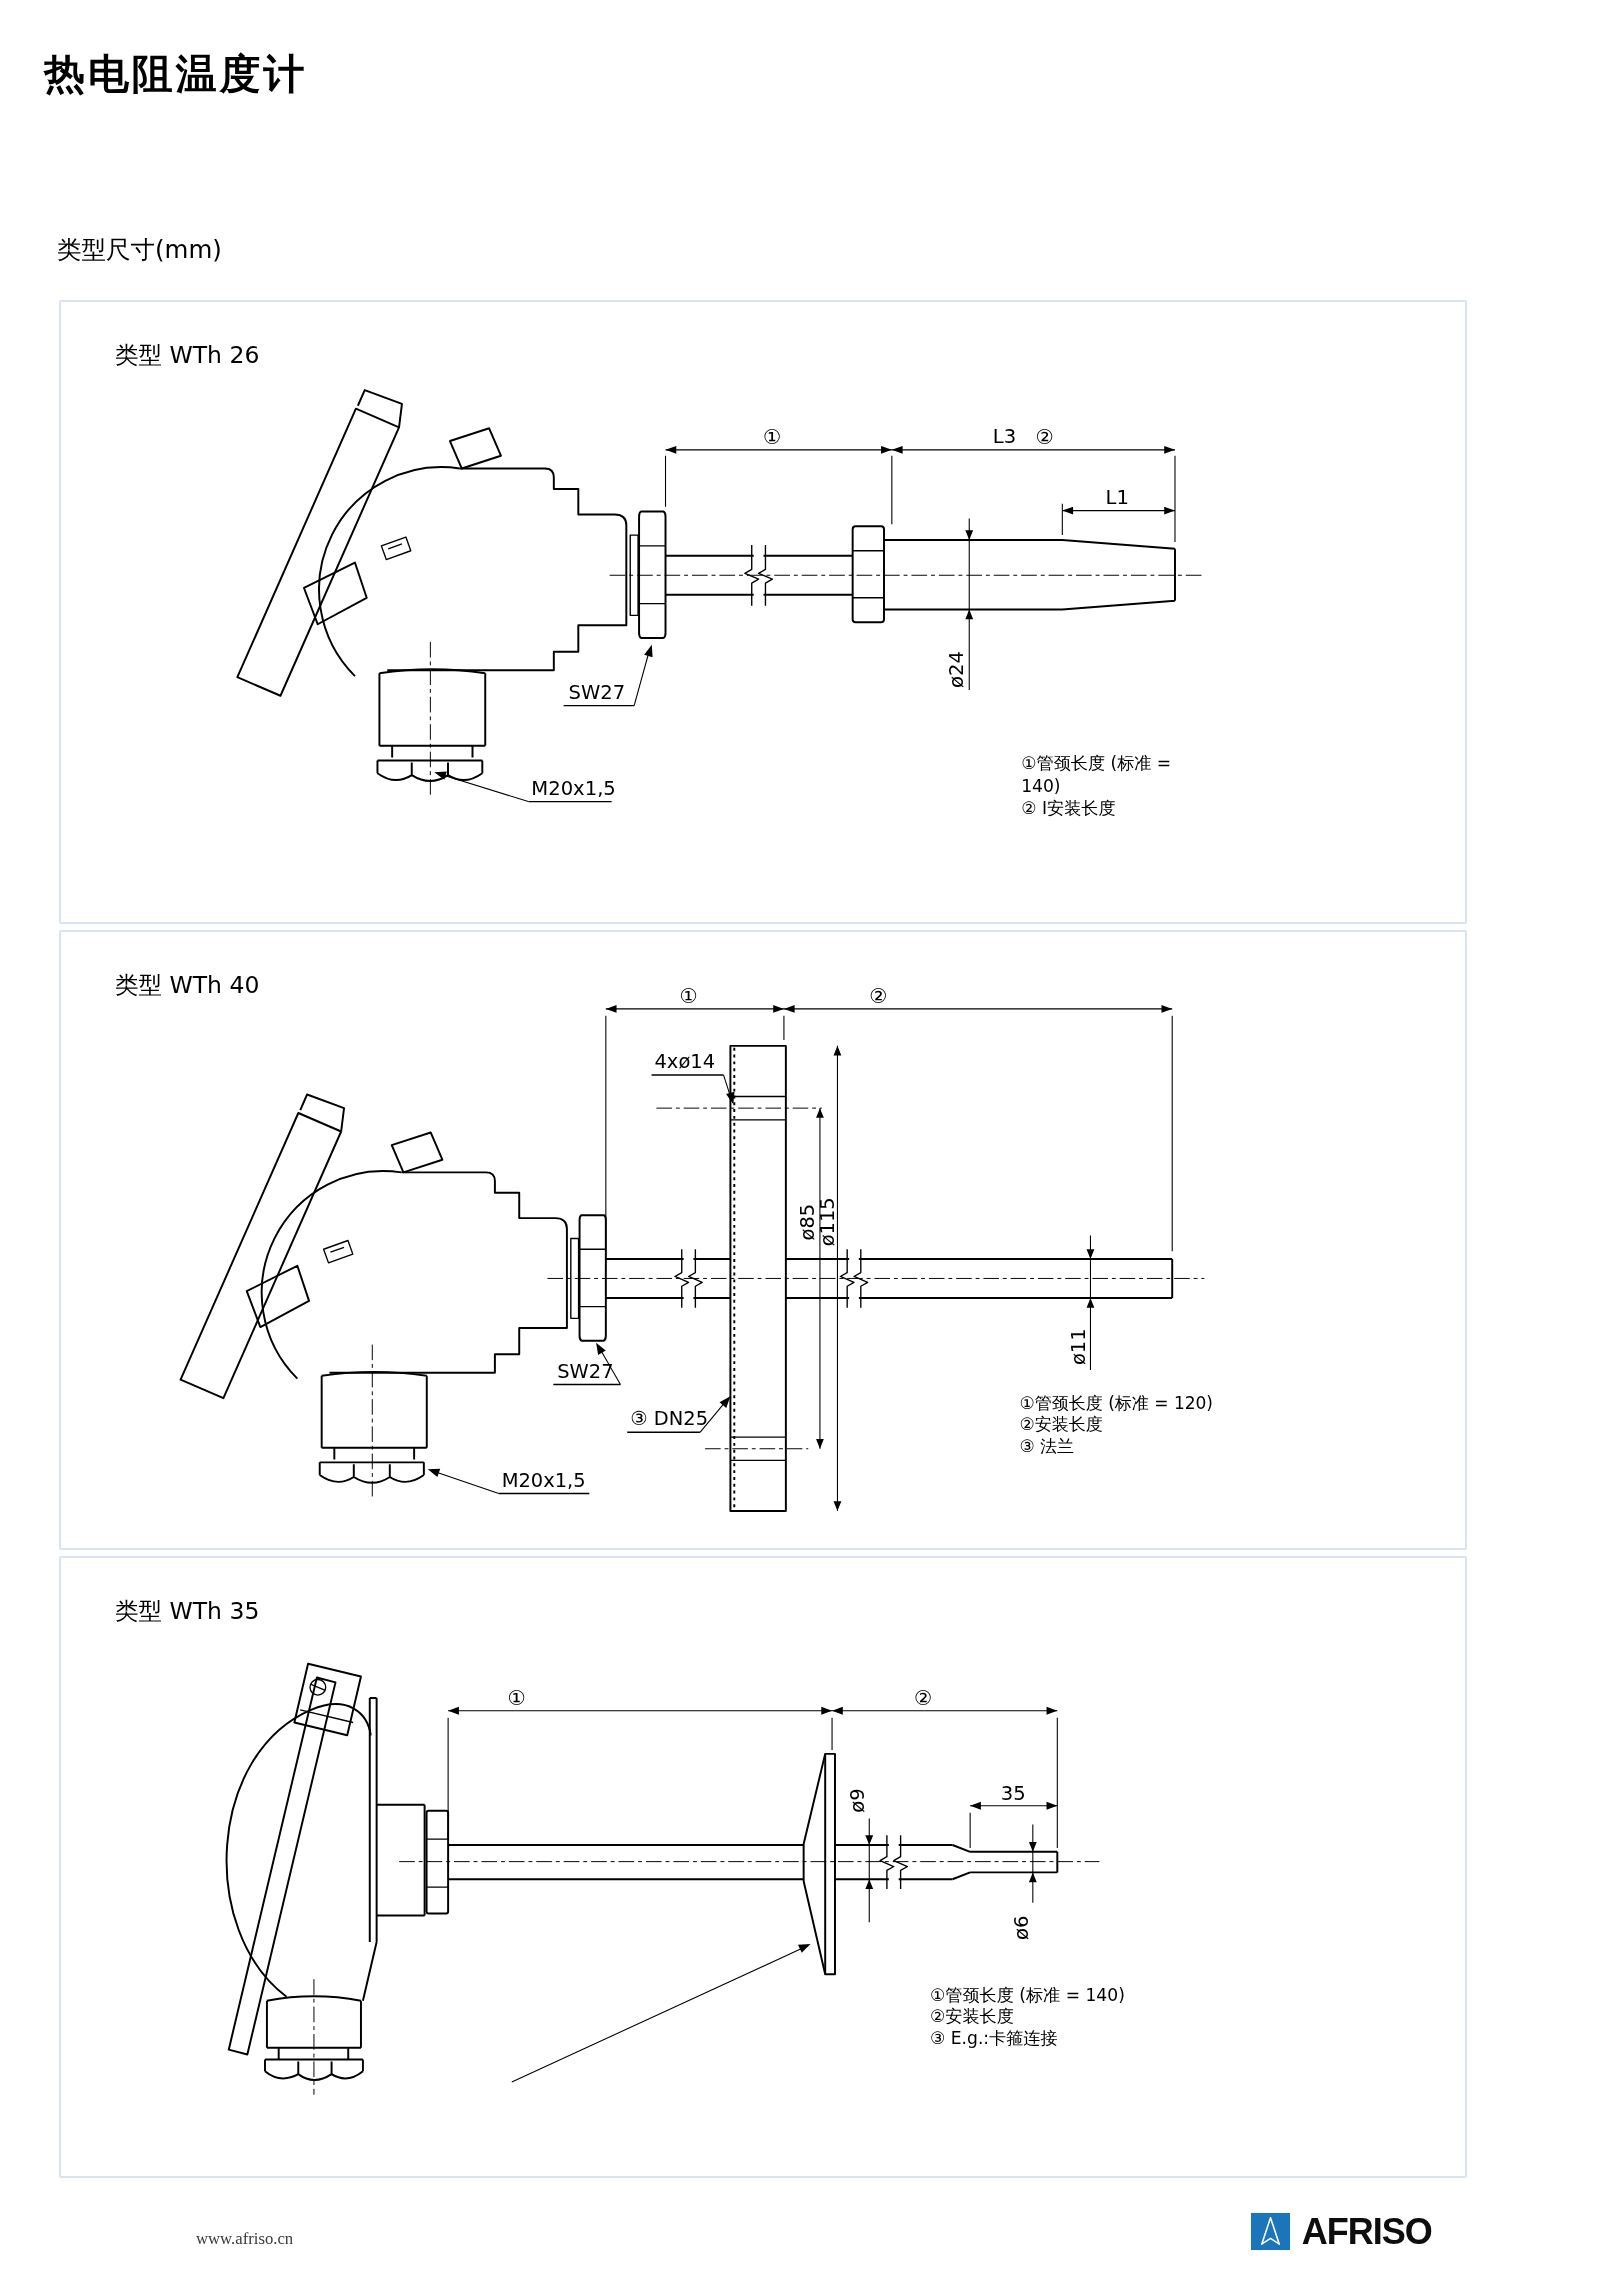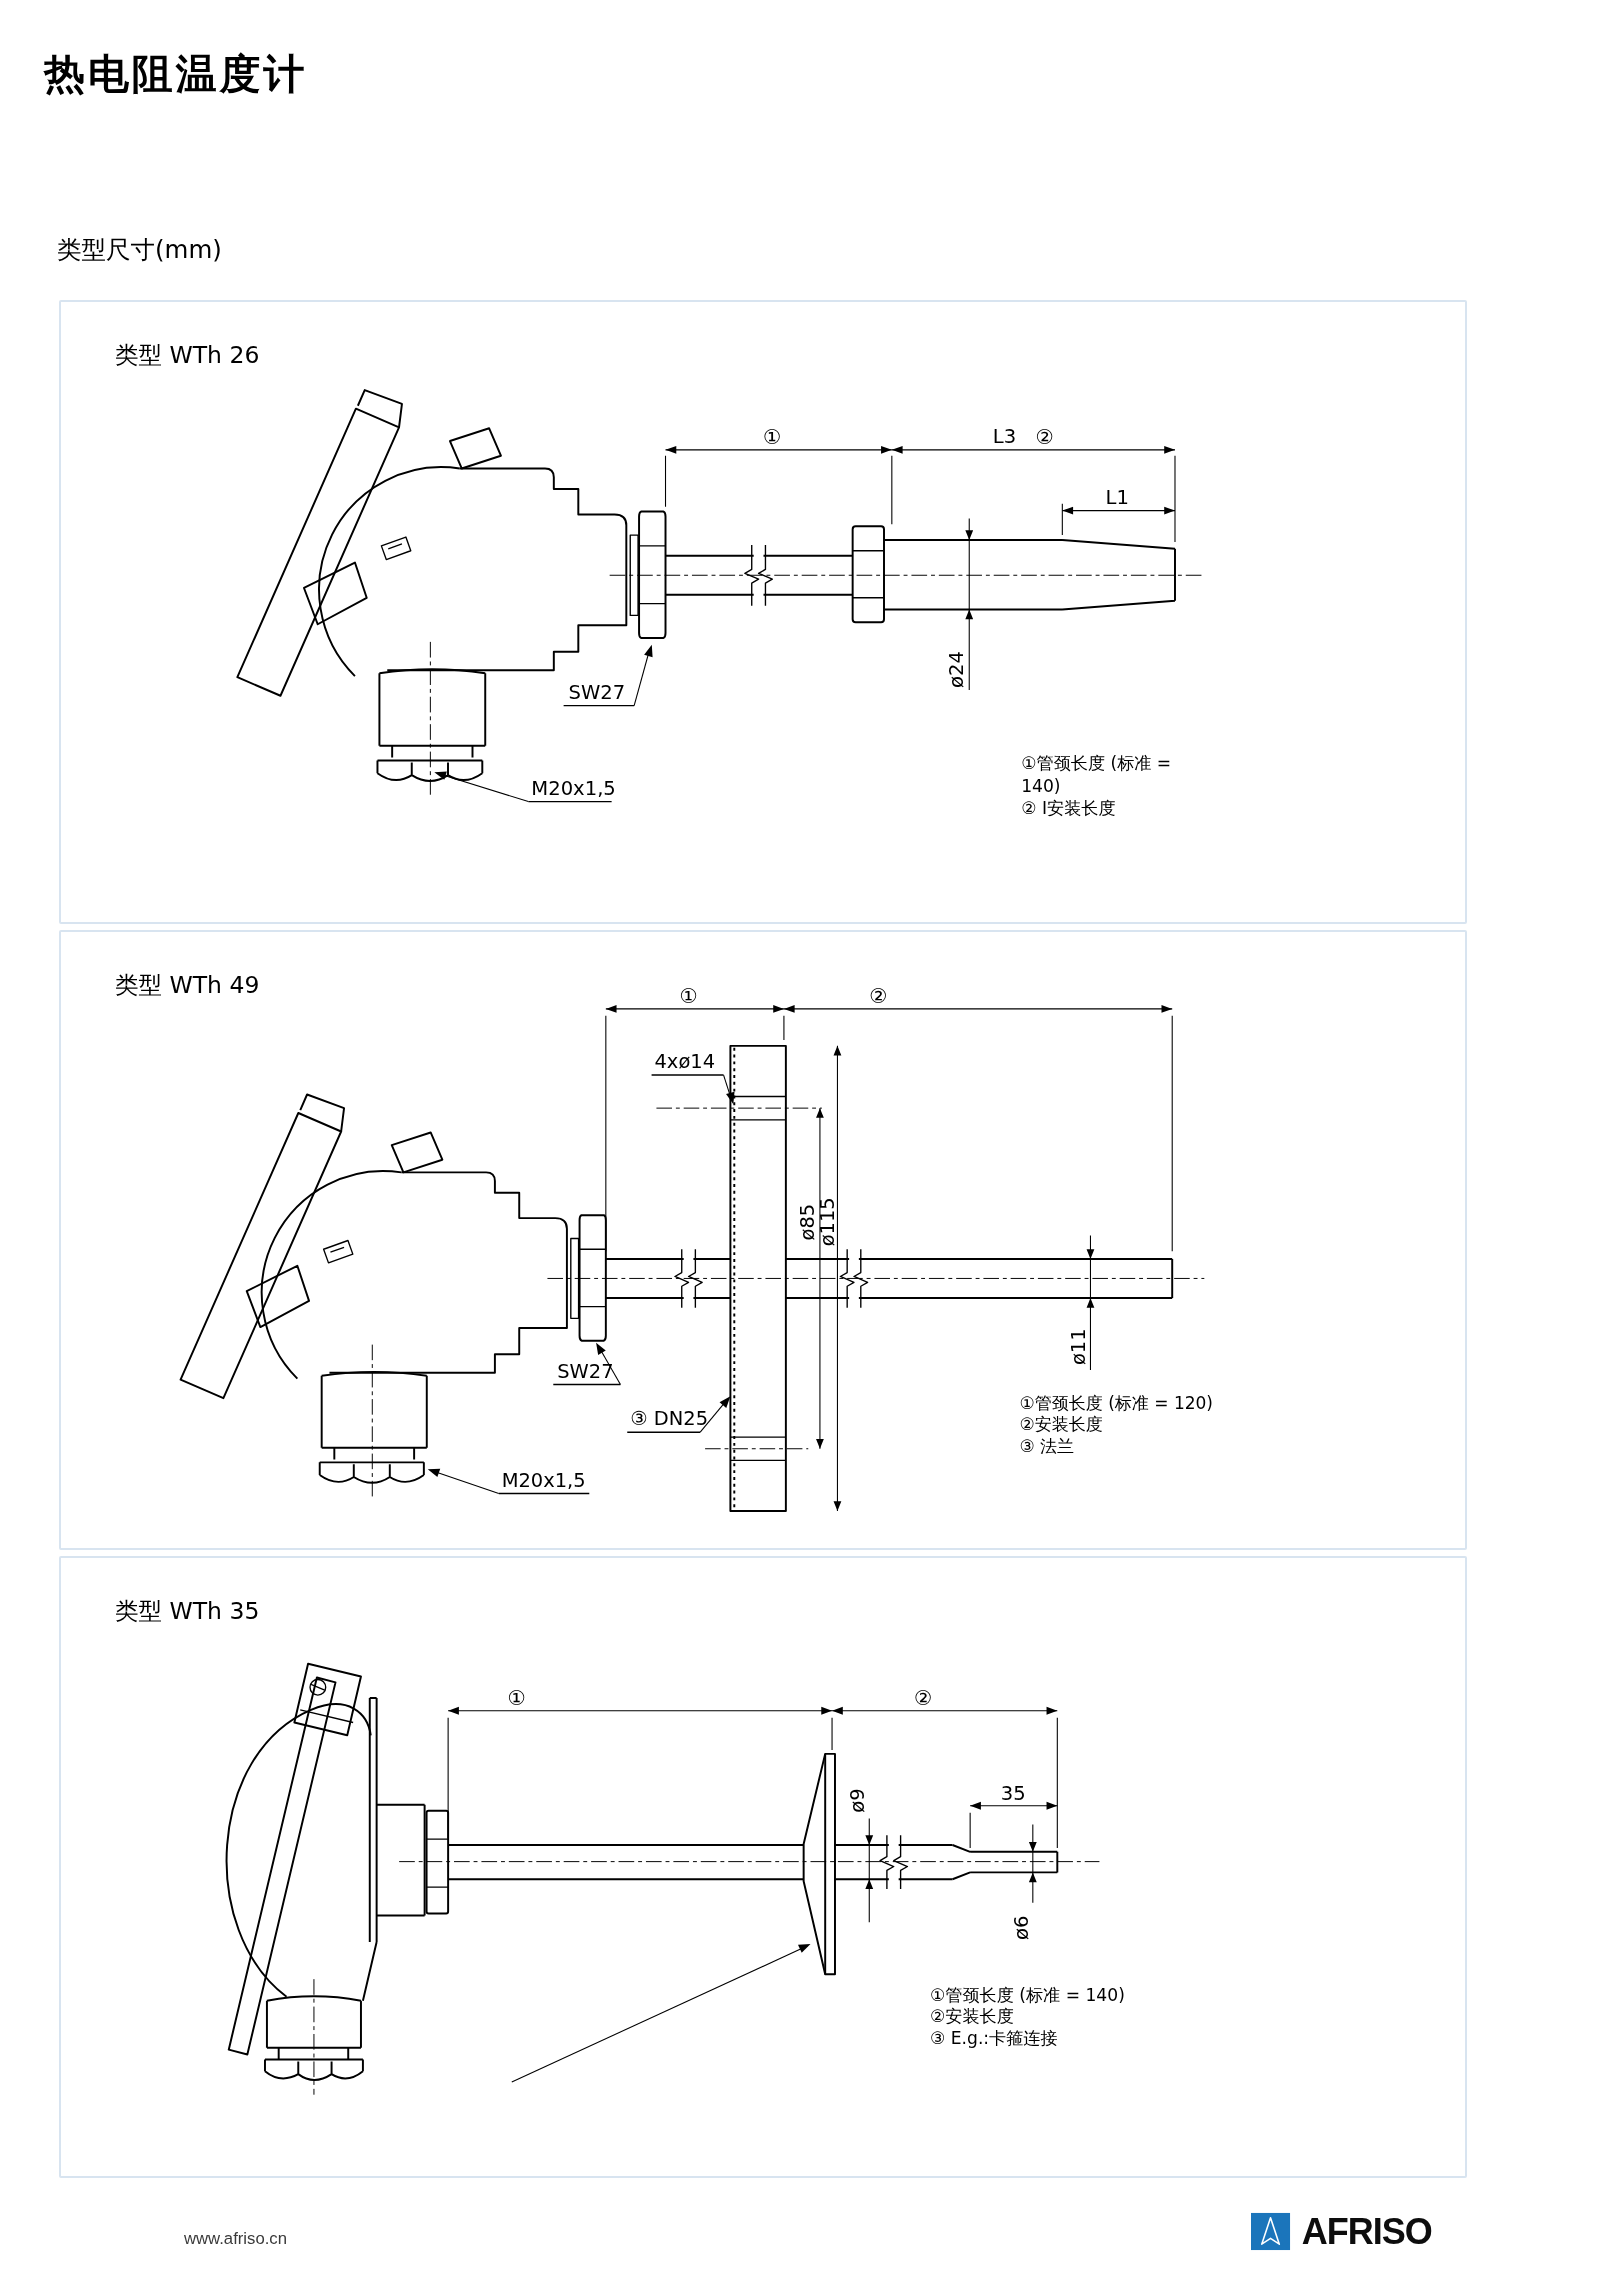--- a/index.html
+++ b/index.html
@@ -33,22 +33,22 @@
   .d{stroke:#000;stroke-width:1.1;fill:none;}
   .cl{stroke:#000;stroke-width:1;fill:none;stroke-dasharray:16 4 4 4;}
   .dotted{stroke:#000;stroke-width:2;fill:none;stroke-dasharray:3 4;}
   .wo{fill:#fff;stroke:none;}
   .ar{fill:#000;stroke:none;}
   text{fill:#000;stroke:none;font-family:"DejaVu Sans","Liberation Sans",sans-serif;}
   .lbl{font-size:20px;}
   .circ{font-size:21px;}
   .note{font-size:17.5px;}
   .footer-site{
-    position:absolute;left:184px;top:2229px;font-size:16.7px;color:#3a3a3a;
-    font-family:Liberation Sans, sans-serif;cursor:pointer;
+    position:absolute;left:196px;top:2229px;font-size:16.7px;color:#3a3a3a;
+    font-family:Liberation Serif, serif;cursor:pointer;
   }
   .brand{position:absolute;left:1251px;top:2211px;height:43px;display:flex;}
   .brand-text{
     font-family:"Liberation Sans","DejaVu Sans",sans-serif;
     font-size:36px;font-weight:700;letter-spacing:-1px;color:#0d0d0d;margin-left:9.8px;
   }
 </style>
 </head>
 <body>
 
@@ -179,21 +179,21 @@
       <path class="d" d="M 445 577 L 375 553"></path>
       <path class="ar" d="M0 0 L-12 4.5 L-12 -4.5 Z" transform="translate(372,552) rotate(-161)"></path>
     </g>
 
     <g>
       <text class="note" x="980" y="490">①管颈长度 (标准 = 120)</text>
       <text class="note" x="980" y="512">②安装长度</text>
       <text class="note" x="980" y="534">③ 法兰</text>
     </g>
   </svg>
-  <div class="panel-header">类型 WTh 49</div>
+  <div class="panel-header">类型 WTh 40</div>
 </section>
 
 <section class="panel" id="panel-3">
   <svg class="drawing" viewBox="0 0 1433 631">
     <g>
       <polygon class="o" points="252,108 306,121 292,181 238,168"></polygon>
       <path class="t" d="M 244 155 L 298 168"></path>
       <circle class="t" cx="262" cy="132" r="8"></circle>
       <path class="t" d="M 255 129 L 269 135"></path>
       <polygon class="o" points="261,122 280,127 190,507 171,502"></polygon>

